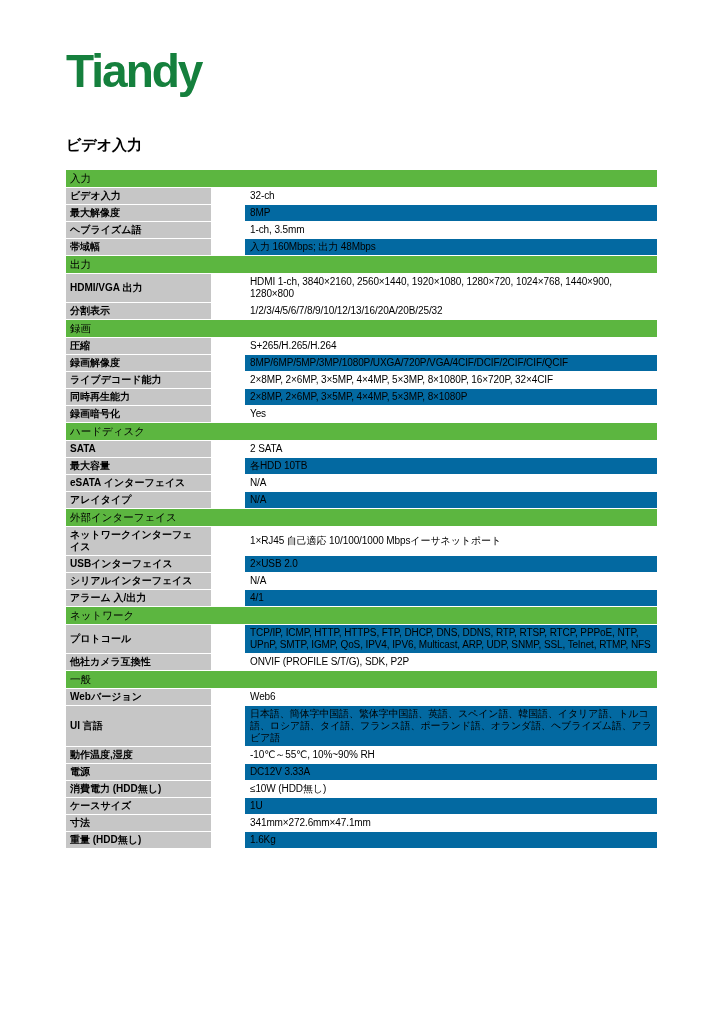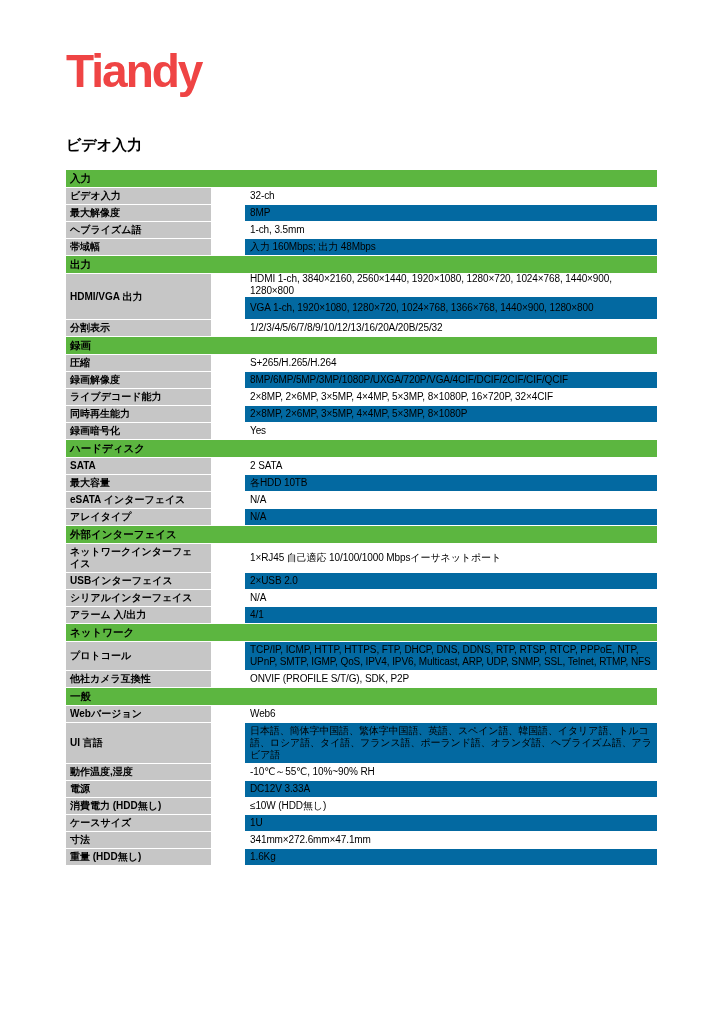--- a/index.html
+++ b/index.html
@@ -8,39 +8,39 @@
     width: 724px; height: 1024px;
     background: #ffffff;
     font-family: "Liberation Sans", "DejaVu Sans", sans-serif;
     color: #000000;
     overflow: hidden;
   }
   .content { padding: 48px 0 0 66px; width: 658px; }
   .logo {
     font-size: 46px;
     font-weight: bold;
-    color: #ef4444;
+    color: #15803d;
     letter-spacing: -2px;
     line-height: 1.0;
     display: inline-block;
   }
   .page-title {
     margin-top: 42px;
     font-size: 15px;
     font-weight: bold;
     line-height: 1.2;
   }
   .spec-table {
     margin-top: 16px;
     width: 591px;
     font-size: 10px;
   }
   .sec-header {
     background: #5CB640;
-    font-weight: bold;
+    font-weight: normal;
     font-size: 10.5px;
     padding: 2px 0 2px 4px;
     line-height: 13px;
     margin-bottom: 1px;
   }
   .row { display: flex; align-items: stretch; margin-bottom: 1px; }
   .label-cell {
     width: 145px;
     flex: 0 0 145px;
     background: #C6C6C6;
@@ -100,21 +100,20 @@
         <div class="label-cell">帯域幅</div>
         <div class="value-wrap">
           <div class="value-cell alt">入力 160Mbps; 出力 48Mbps</div>
         </div>
       </div>
       <div class="sec-header">出力</div>
       <div class="row">
         <div class="label-cell">HDMI/VGA 出力</div>
         <div class="value-wrap">
           <div class="value-cell">HDMI 1-ch, 3840×2160, 2560×1440, 1920×1080, 1280×720, 1024×768, 1440×900, 1280×800</div>
-          <div class="value-cell alt">VGA 1-ch, 1920×1080, 1280×720, 1024×768, 1366×768, 1440×900, 1280×800</div>
         </div>
       </div>
       <div class="row">
         <div class="label-cell">分割表示</div>
         <div class="value-wrap">
           <div class="value-cell">1/2/3/4/5/6/7/8/9/10/12/13/16/20A/20B/25/32</div>
         </div>
       </div>
       <div class="sec-header">録画</div>
       <div class="row">

